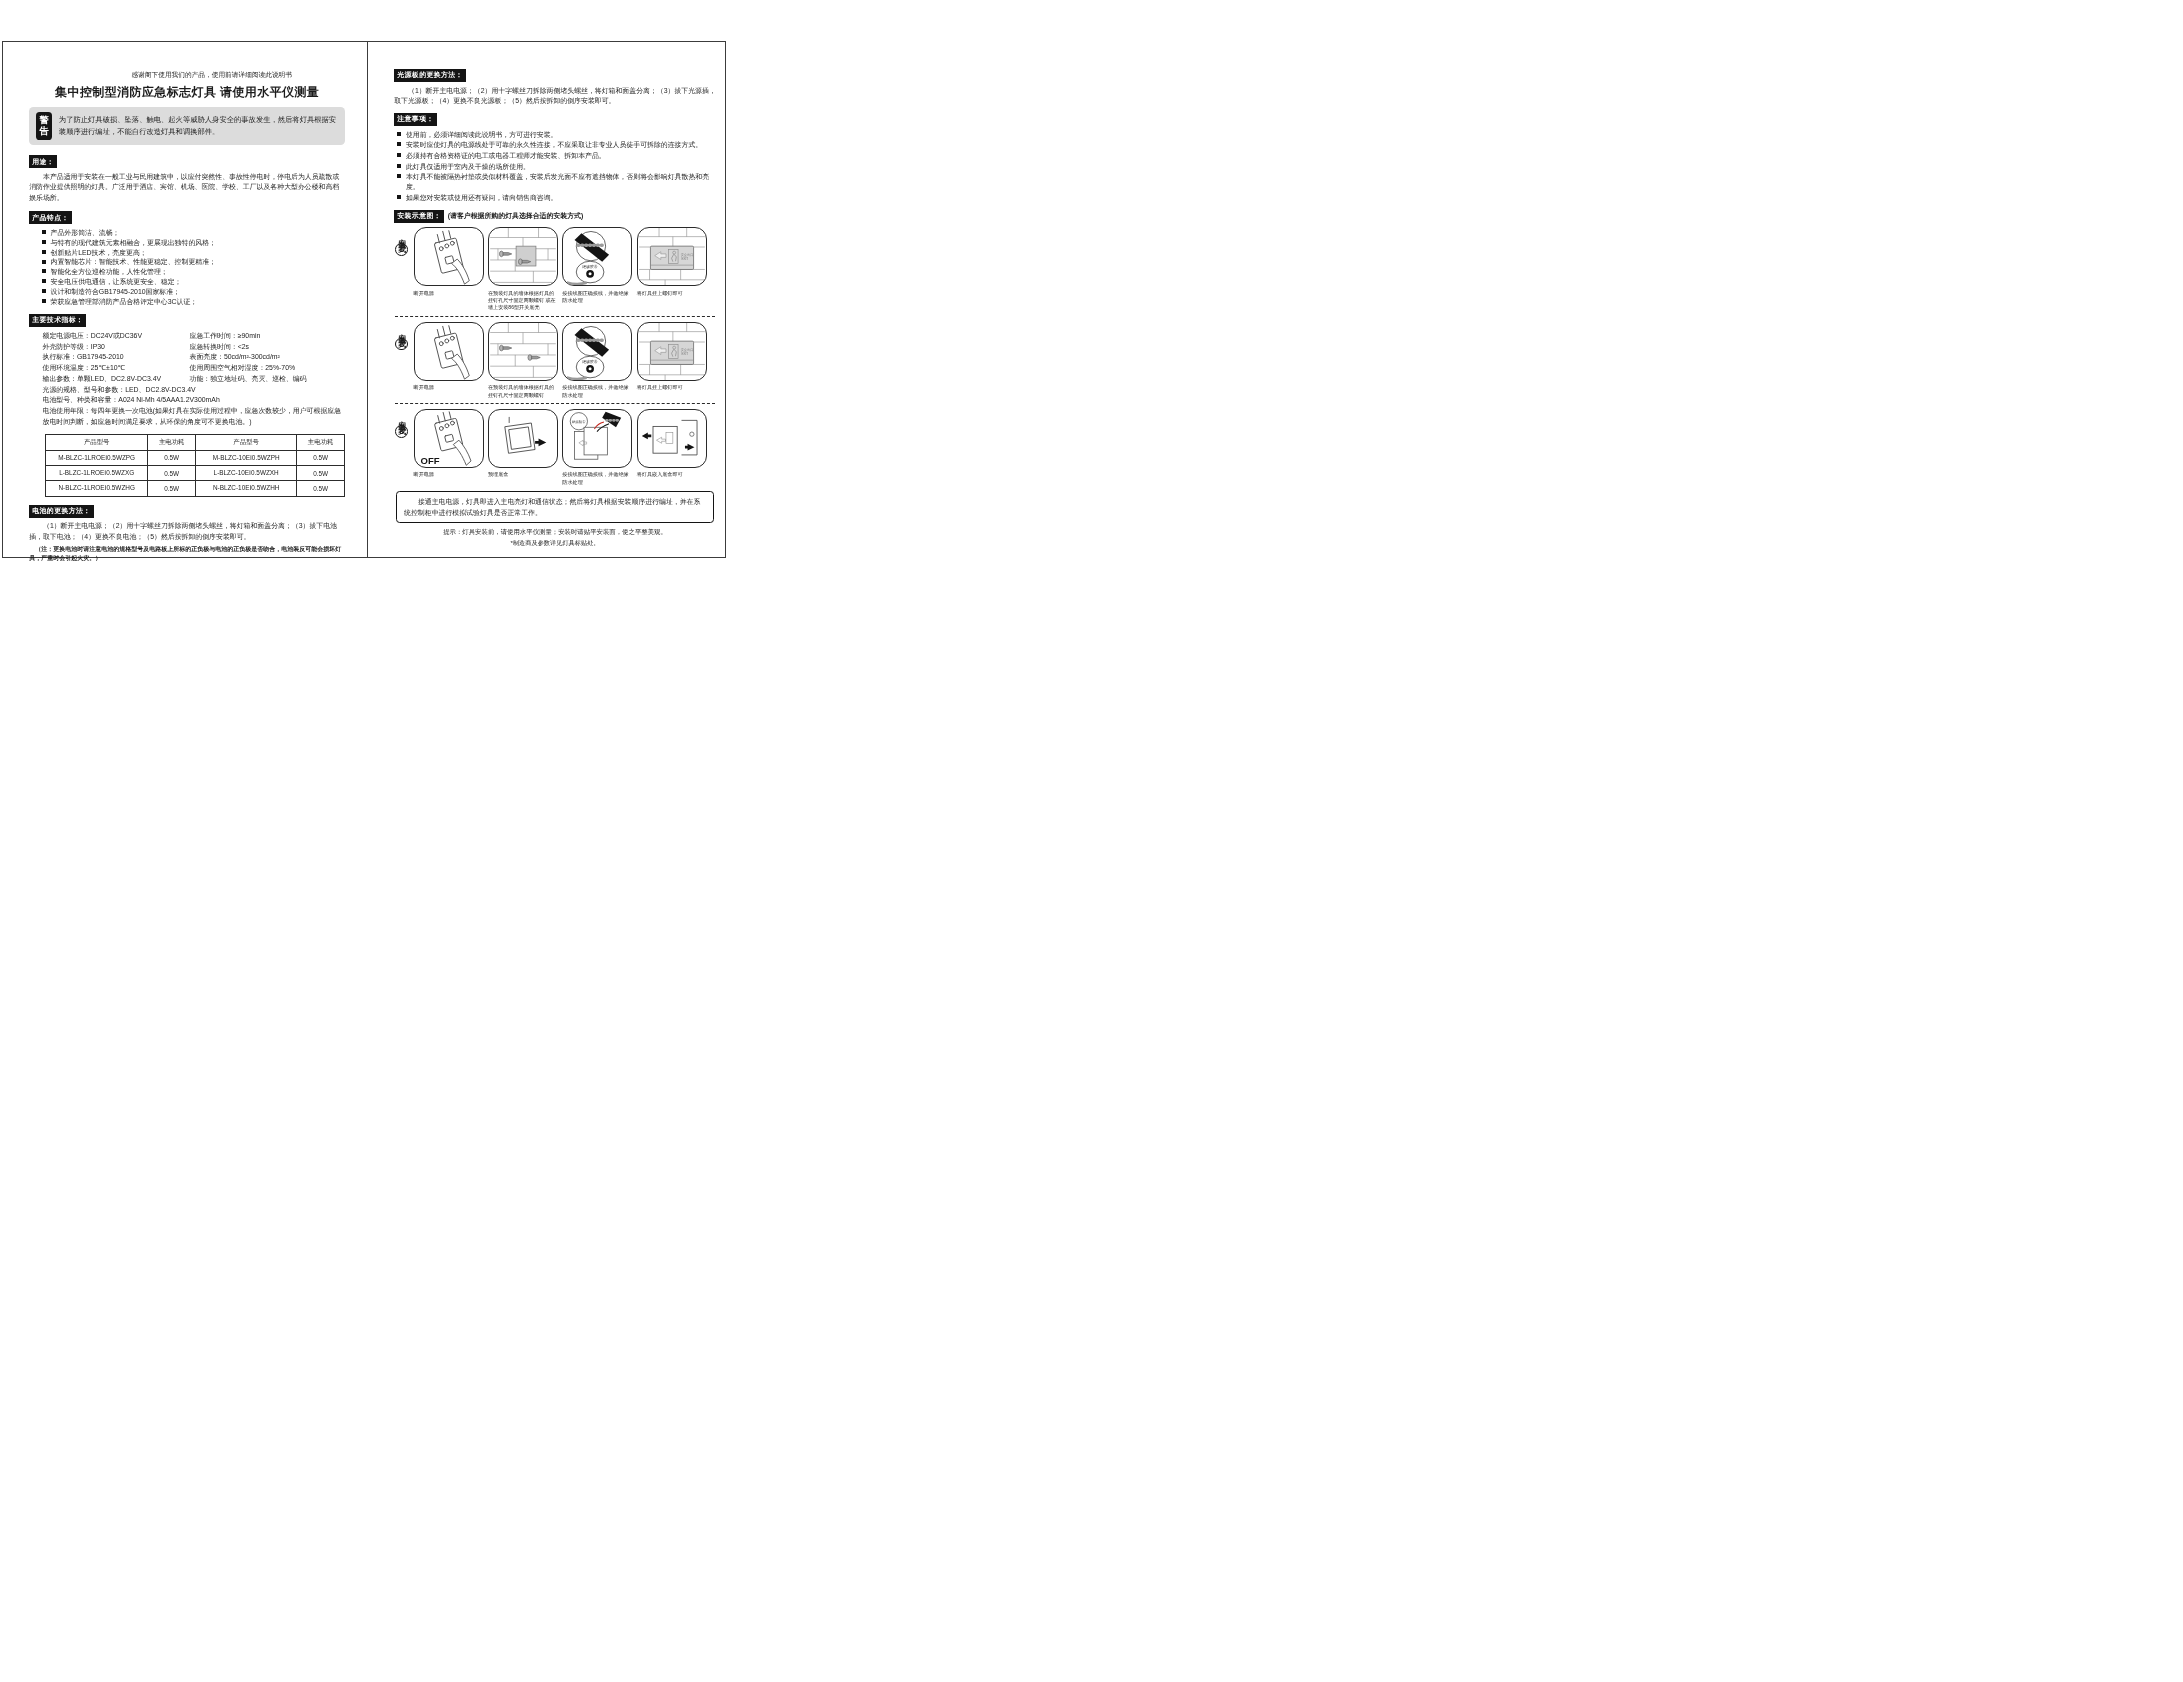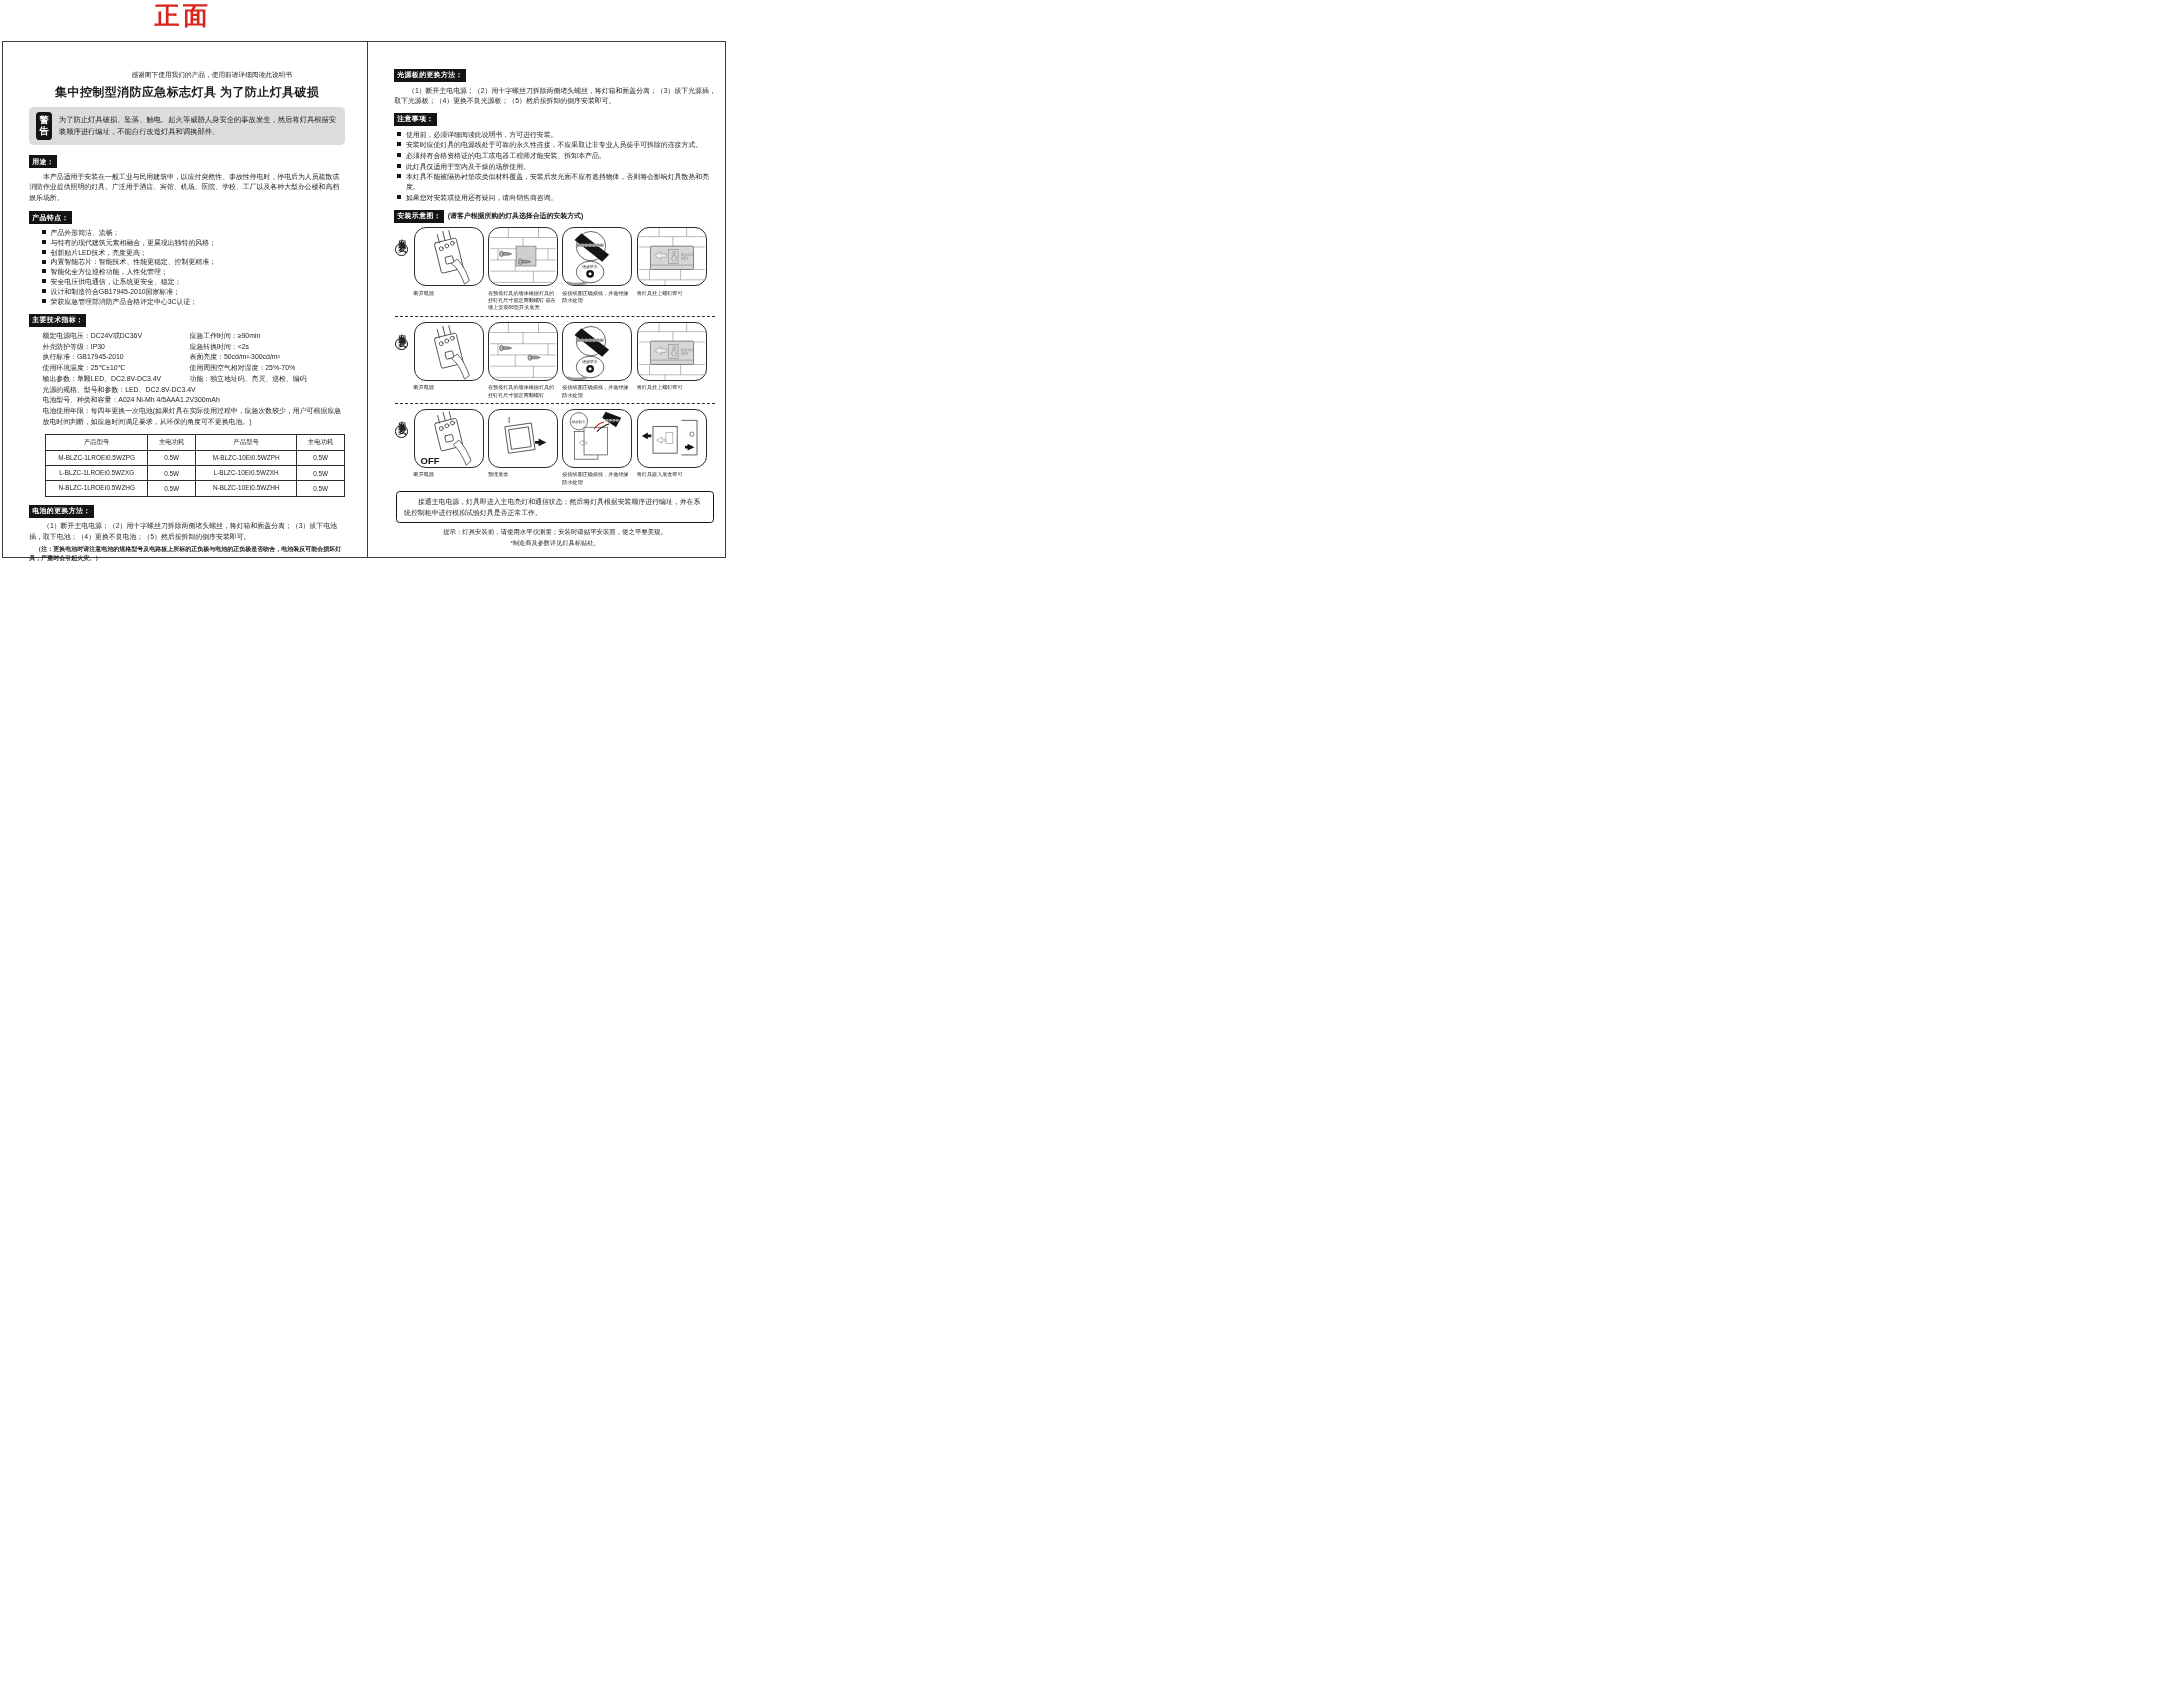--- a/index.html
+++ b/index.html
@@ -74,29 +74,28 @@
   .tipline{margin-top:4.4px;text-align:center;font-size:6.4px;}
   .footline{margin-top:1.8px;text-align:center;font-size:6.2px;}
   text{font-family:"Liberation Sans","DejaVu Sans",sans-serif;}
 </style>
 </head>
 <body>
 
 <div class="canvas">
 
   <div class="top-titles">
-    <div class="top-title tt-front" style="color:#d9251c">正面</div>
   </div>
 
   <div class="sheet">
 
     <div class="page page-front">
 
       <div class="thanks">感谢阁下使用我们的产品，使用前请详细阅读此说明书</div>
-      <div class="main-title">集中控制型消防应急标志灯具 为了防止灯具破损</div>
+      <div class="main-title">集中控制型消防应急标志灯具 请使用水平仪测量</div>
 
       <div class="warnbox">
         <div class="warnbadge">警告</div>
         <div class="warntext">为了防止灯具破损、坠落、触电、起火等威胁人身安全的事故发生，然后将灯具根据安装顺序进行编址，不能自行改造灯具和调换部件。</div>
       </div>
 
       <div class="sec">
         <span class="seclabel">用途：</span>
         <div class="body-text usage-text indent2">本产品适用于安装在一般工业与民用建筑中，以应付突然性、事故性停电时，停电后为人员疏散或消防作业提供照明的灯具。广泛用于酒店、宾馆、机场、医院、学校、工厂以及各种大型办公楼和高档娱乐场所。</div>
       </div>

